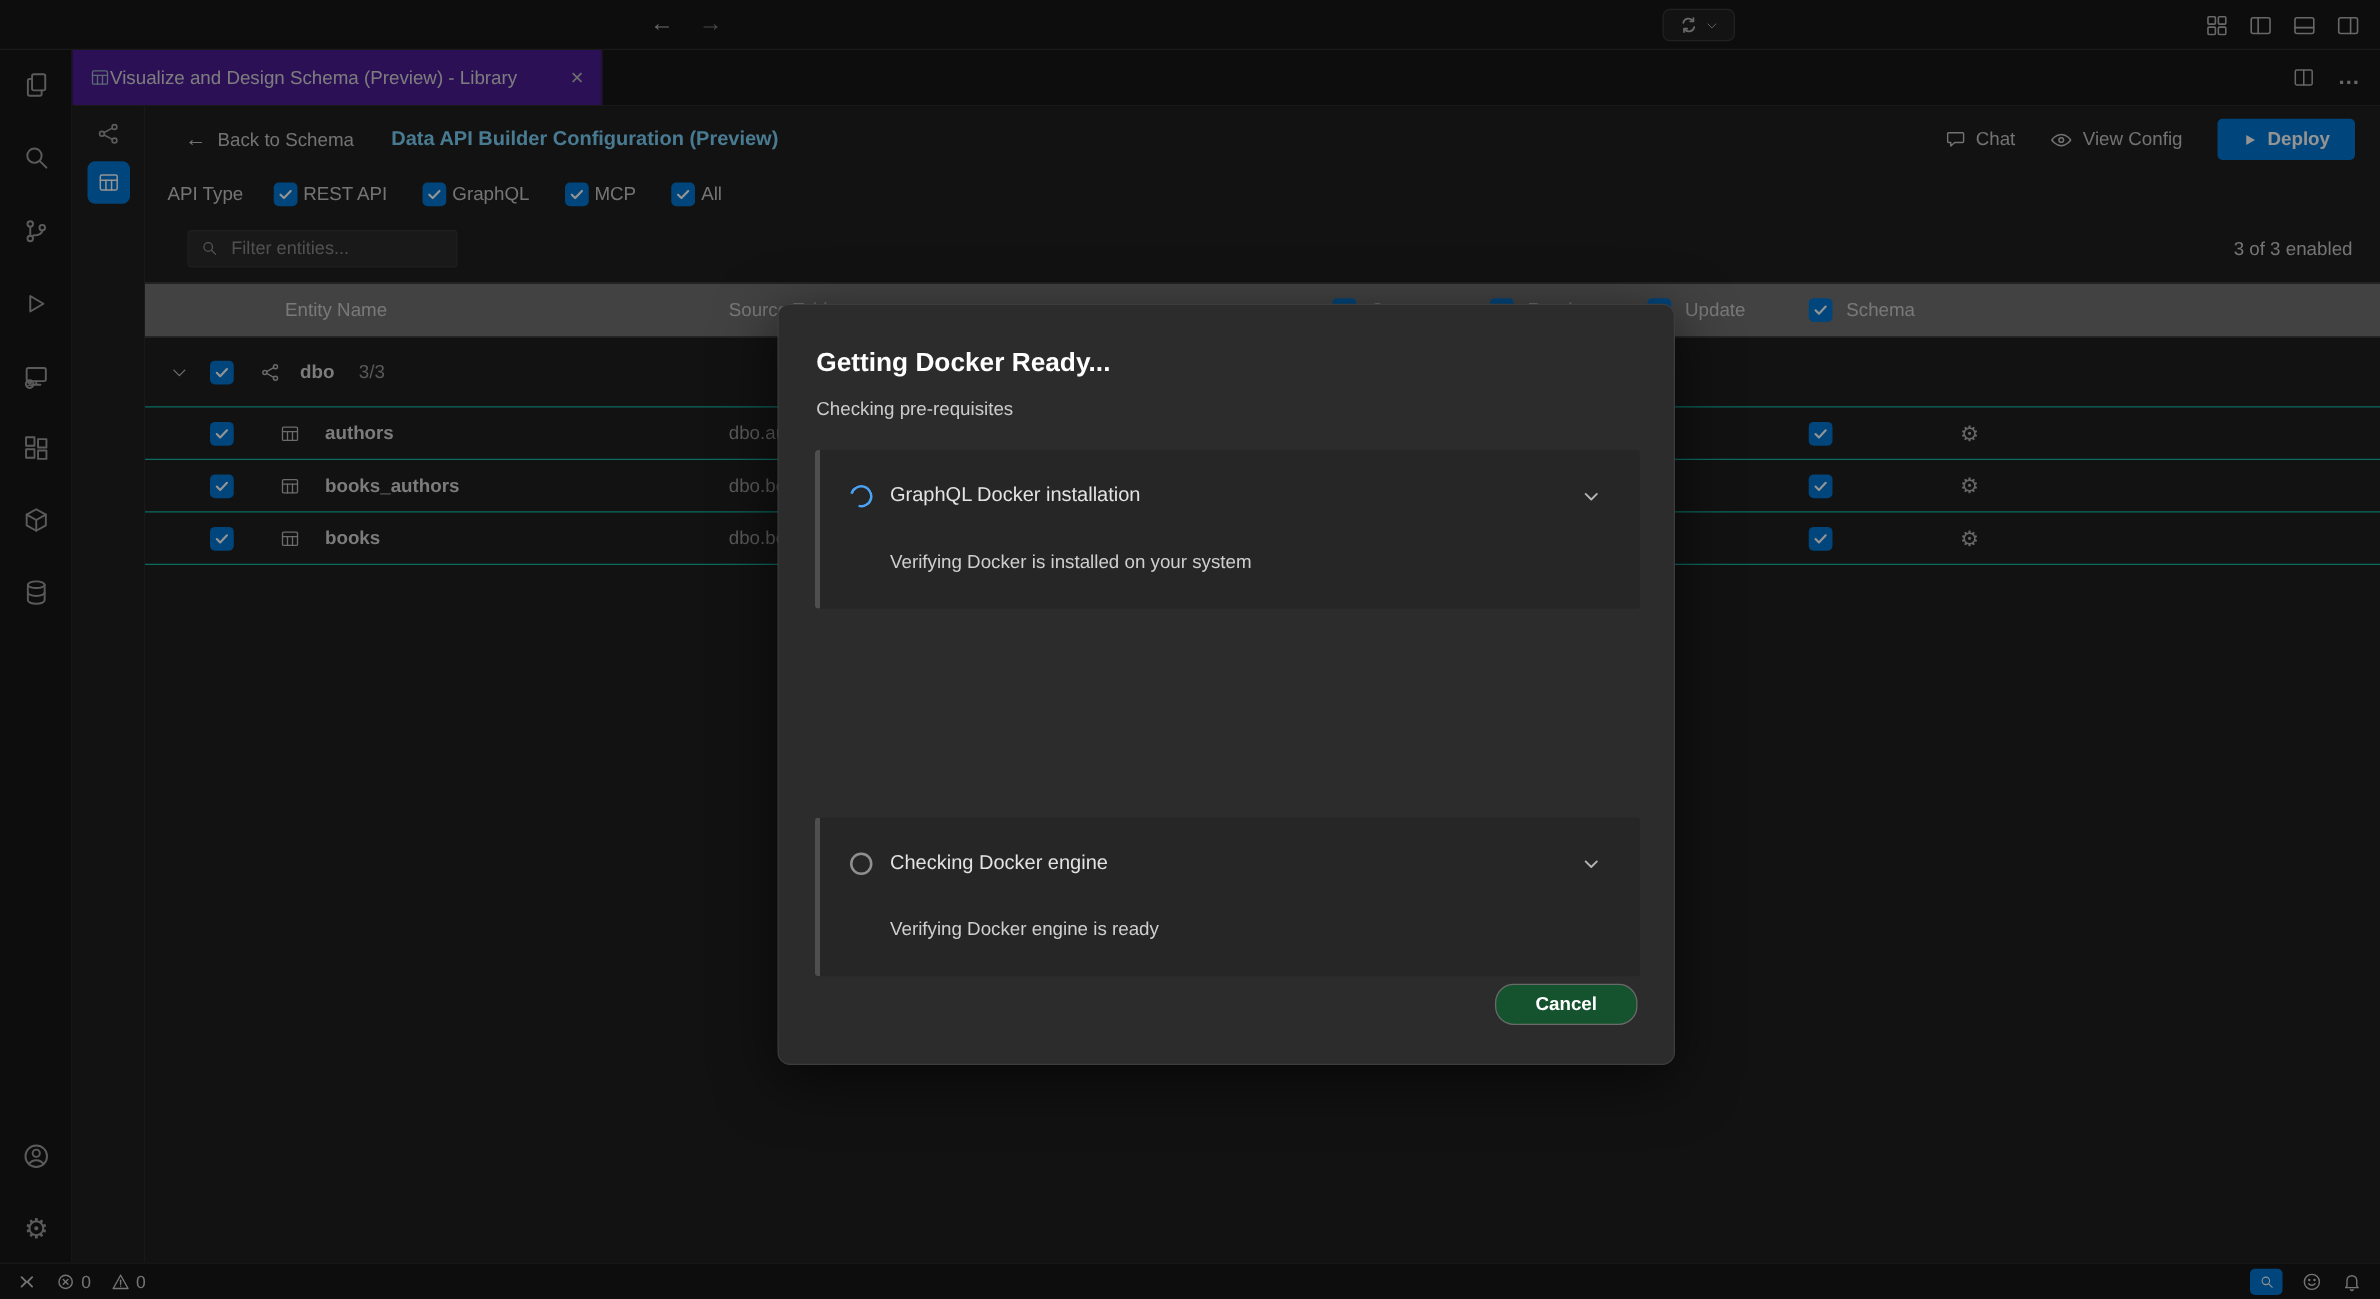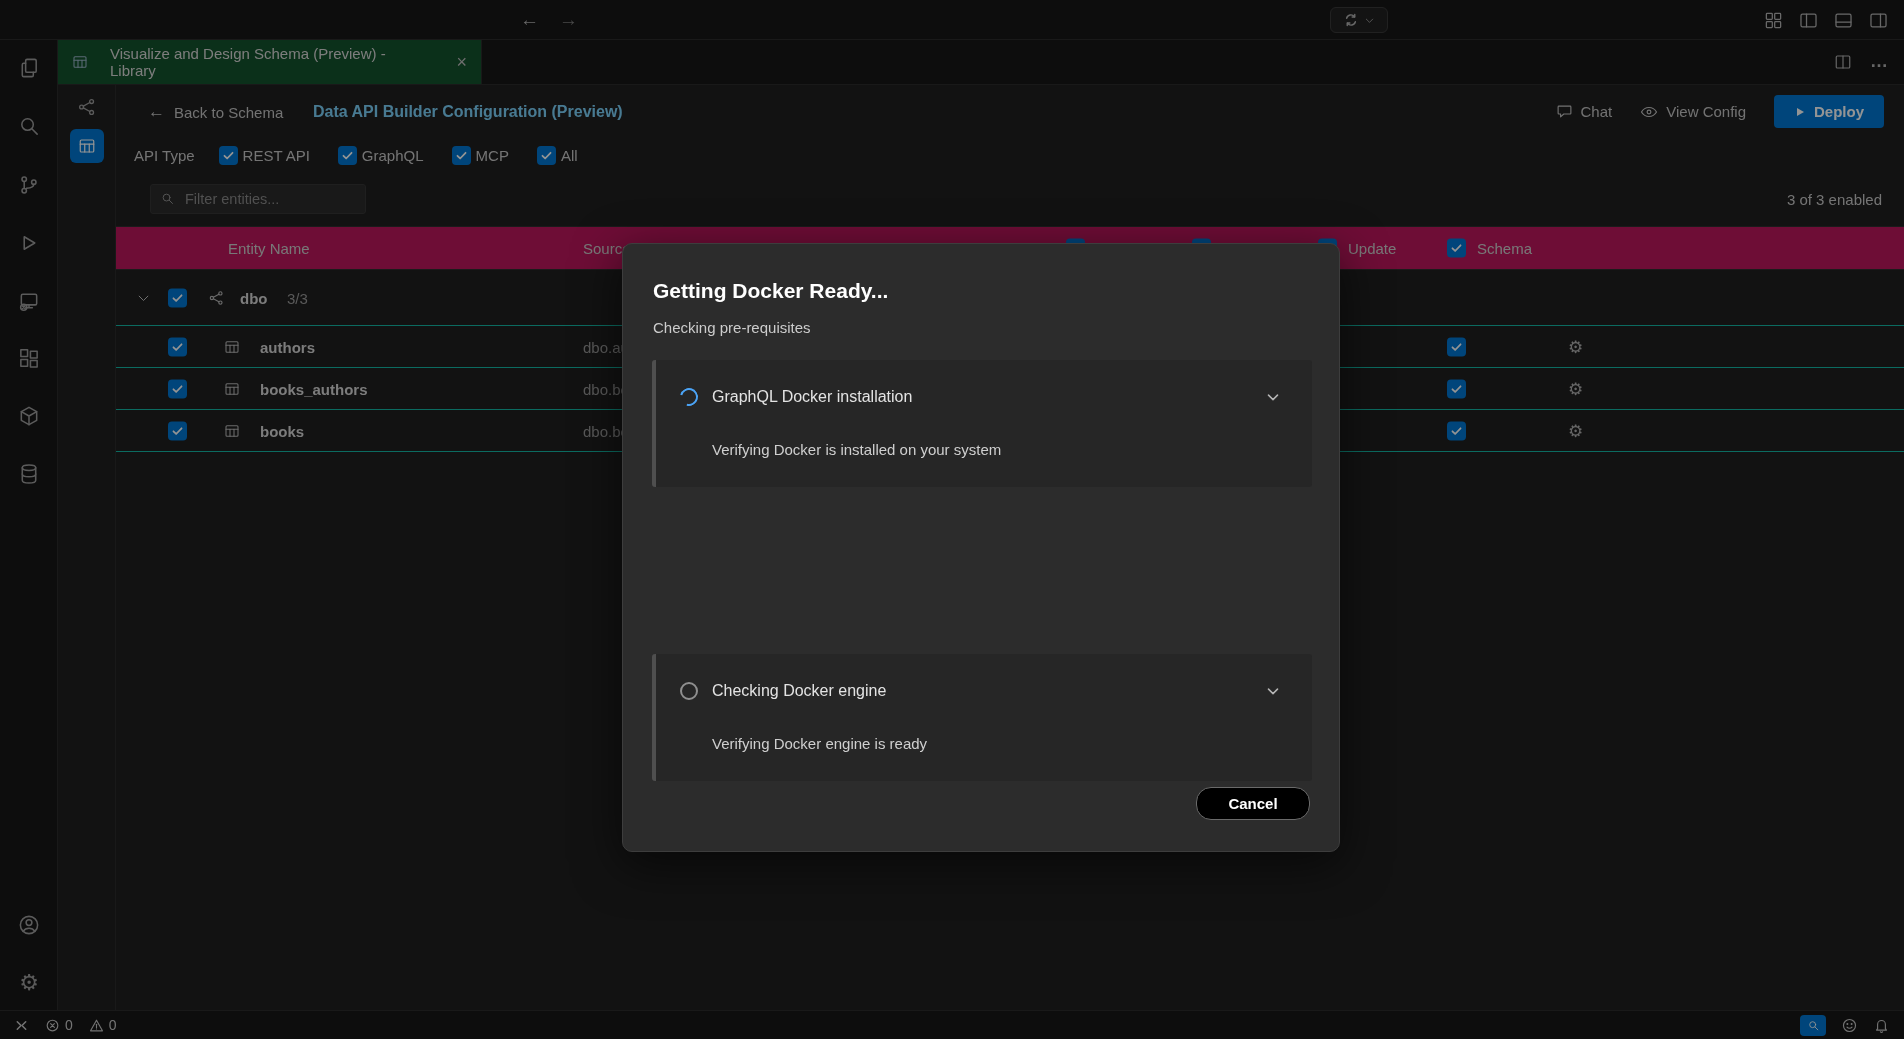--- a/index.html
+++ b/index.html
@@ -18,21 +18,21 @@
   .iter-btn { position:absolute; left:1330px; top:7px; width:58px; height:26px; background:#222; border:1px solid #3a3a3a; border-radius:6px; display:flex; align-items:center; justify-content:center; gap:6px; color:#b4b4b4; }
   .layout-icons { position:absolute; right:16px; top:0; height:40px; display:flex; align-items:center; gap:16px; color:#b4b4b4; }
 
   
   .activitybar { position:absolute; top:40px; left:0; width:58px; bottom:29px; background:#181818; border-right:1px solid #2b2b2b; }
   .ab-icon { position:absolute; left:29px; transform:translate(-50%,-50%); color:#9d9d9d; }
   .gear-glyph { font-size:22px; line-height:1; color:#9d9d9d; }
 
   
   .tabbar { position:absolute; top:40px; left:58px; right:0; height:45px; background:#181818; border-bottom:1px solid #2b2b2b; }
-  .tab { position:absolute; left:0; top:0; width:424px; height:44px; background:#14532d; border-right:1px solid #2b2b2b; display:flex; align-items:center; gap:22px; padding:0 14px; color:#d8d8d8; font-size:15px; }
+  .tab { position:absolute; left:0; top:0; width:424px; height:44px; background:#4c1d95; border-right:1px solid #2b2b2b; display:flex; align-items:center; gap:0; padding:0 14px; color:#d8d8d8; font-size:15px; }
   .tab-close { margin-left:auto; color:#bdbdbd; font-size:18px; line-height:1; }
   .tab-actions { position:absolute; right:16px; top:0; height:44px; display:flex; align-items:center; gap:18px; color:#b0b0b0; }
   .more-glyph { font-size:18px; font-weight:bold; line-height:.4; }
 
   
   .viewstrip { position:absolute; top:85px; left:58px; width:58px; bottom:29px; background:#1f1f1f; border-right:1px solid #2b2b2b; }
   .vs-icon { position:absolute; left:29px; transform:translate(-50%,-50%); color:#9d9d9d; }
   .vs-active { width:34px; height:34px; background:#0078d4; border-radius:6px; display:flex; align-items:center; justify-content:center; color:#fff; }
 
   
@@ -51,21 +51,21 @@
   .cb { width:19px; height:19px; border-radius:4px; background:#0078d4; display:inline-flex; align-items:center; justify-content:center; flex:none; }
 
   .filter-wrap { position:absolute; left:34px; top:99px; width:216px; height:30px; }
   .filter-wrap input { width:100%; height:100%; background:#2b2b2b; border:1px solid #363636; border-radius:3px; color:#ccc; font-size:14.5px; padding:0 10px 0 34px; outline:none; font-family:inherit; }
   .filter-wrap input::placeholder { color:#8a8a8a; }
   .filter-search-ic { position:absolute; left:10px; top:7px; color:#8f8f8f; }
   .summary { position:absolute; right:22px; top:99px; height:30px; display:flex; align-items:center; color:#c9c9c9; font-size:15px; }
 
   
   .table { position:absolute; left:0; right:0; top:141px; }
-  .thead { position:relative; height:44px; background:#be185d; border-top:1px solid #2d2d2d; border-bottom:1px solid #303030; font-size:15px; color:#cfcfcf; }
+  .thead { position:relative; height:44px; background:#737373; border-top:1px solid #2d2d2d; border-bottom:1px solid #303030; font-size:15px; color:#cfcfcf; }
   .hcell { position:absolute; top:50%; transform:translateY(-50%); }
   .row { position:relative; border-bottom:1px solid #14b8a6; font-size:15px; }
   .row-group { height:56px; }
   .row-data { height:42px; }
   .rcell { position:absolute; top:50%; transform:translateY(-50%); }
   .ent-name { font-weight:600; color:#d6d6d6; }
   .muted { color:#9a9a9a; }
   .pcell { position:absolute; top:50%; transform:translateY(-50%); display:flex; align-items:center; gap:11px; }
   .gear-cell { font-size:17px; color:#b0b0b0; line-height:1; }
 
@@ -81,21 +81,21 @@
   .modal { position:absolute; left:622px; top:243px; width:718px; height:609px; background:#2c2c2c; border:1px solid #3d3d3d; border-radius:10px; z-index:50; box-shadow:0 12px 48px rgba(0,0,0,0.6); }
   .m-title { position:absolute; left:30px; top:34px; font-size:21px; font-weight:700; color:#fff; line-height:26px; }
   .m-sub { position:absolute; left:30px; top:74px; font-size:15px; color:#cccccc; line-height:20px; }
   .step { position:absolute; left:29px; width:660px; height:127px; background:#262626; border-left:4px solid #4f4f4f; border-radius:3px; }
   .step-head { position:absolute; left:24px; right:30px; top:24px; height:26px; display:flex; align-items:center; gap:14px; }
   .step-label { font-size:16px; color:#e3e3e3; }
   .step-chev { margin-left:auto; color:#b5b5b5; }
   .step-desc { position:absolute; left:56px; top:80px; font-size:15px; color:#cfcfcf; line-height:20px; }
   .spinner { width:18px; height:18px; border-radius:50%; border:2.5px solid #4ba3f5; border-left-color:transparent; transform:rotate(-30deg); flex:none; }
   .pending { width:18px; height:18px; border-radius:50%; border:2px solid #8f8f8f; flex:none; }
-  .cancel-btn { position:absolute; right:29px; bottom:31px; width:114px; height:33px; background:#000000; border:1px solid #6a6a6a; border-radius:15px; color:#fff; font-size:15px; font-weight:600; display:flex; align-items:center; justify-content:center; }
+  .cancel-btn { position:absolute; right:29px; bottom:31px; width:114px; height:33px; background:#14532d; border:1px solid #6a6a6a; border-radius:15px; color:#fff; font-size:15px; font-weight:600; display:flex; align-items:center; justify-content:center; }
 </style>
 </head>
 <body>
 
 <div class="app">
 
   <div class="titlebar">
     <div class="nav-arrows">
       <span class="nav-back">←</span>
       <span class="nav-fwd">→</span>

